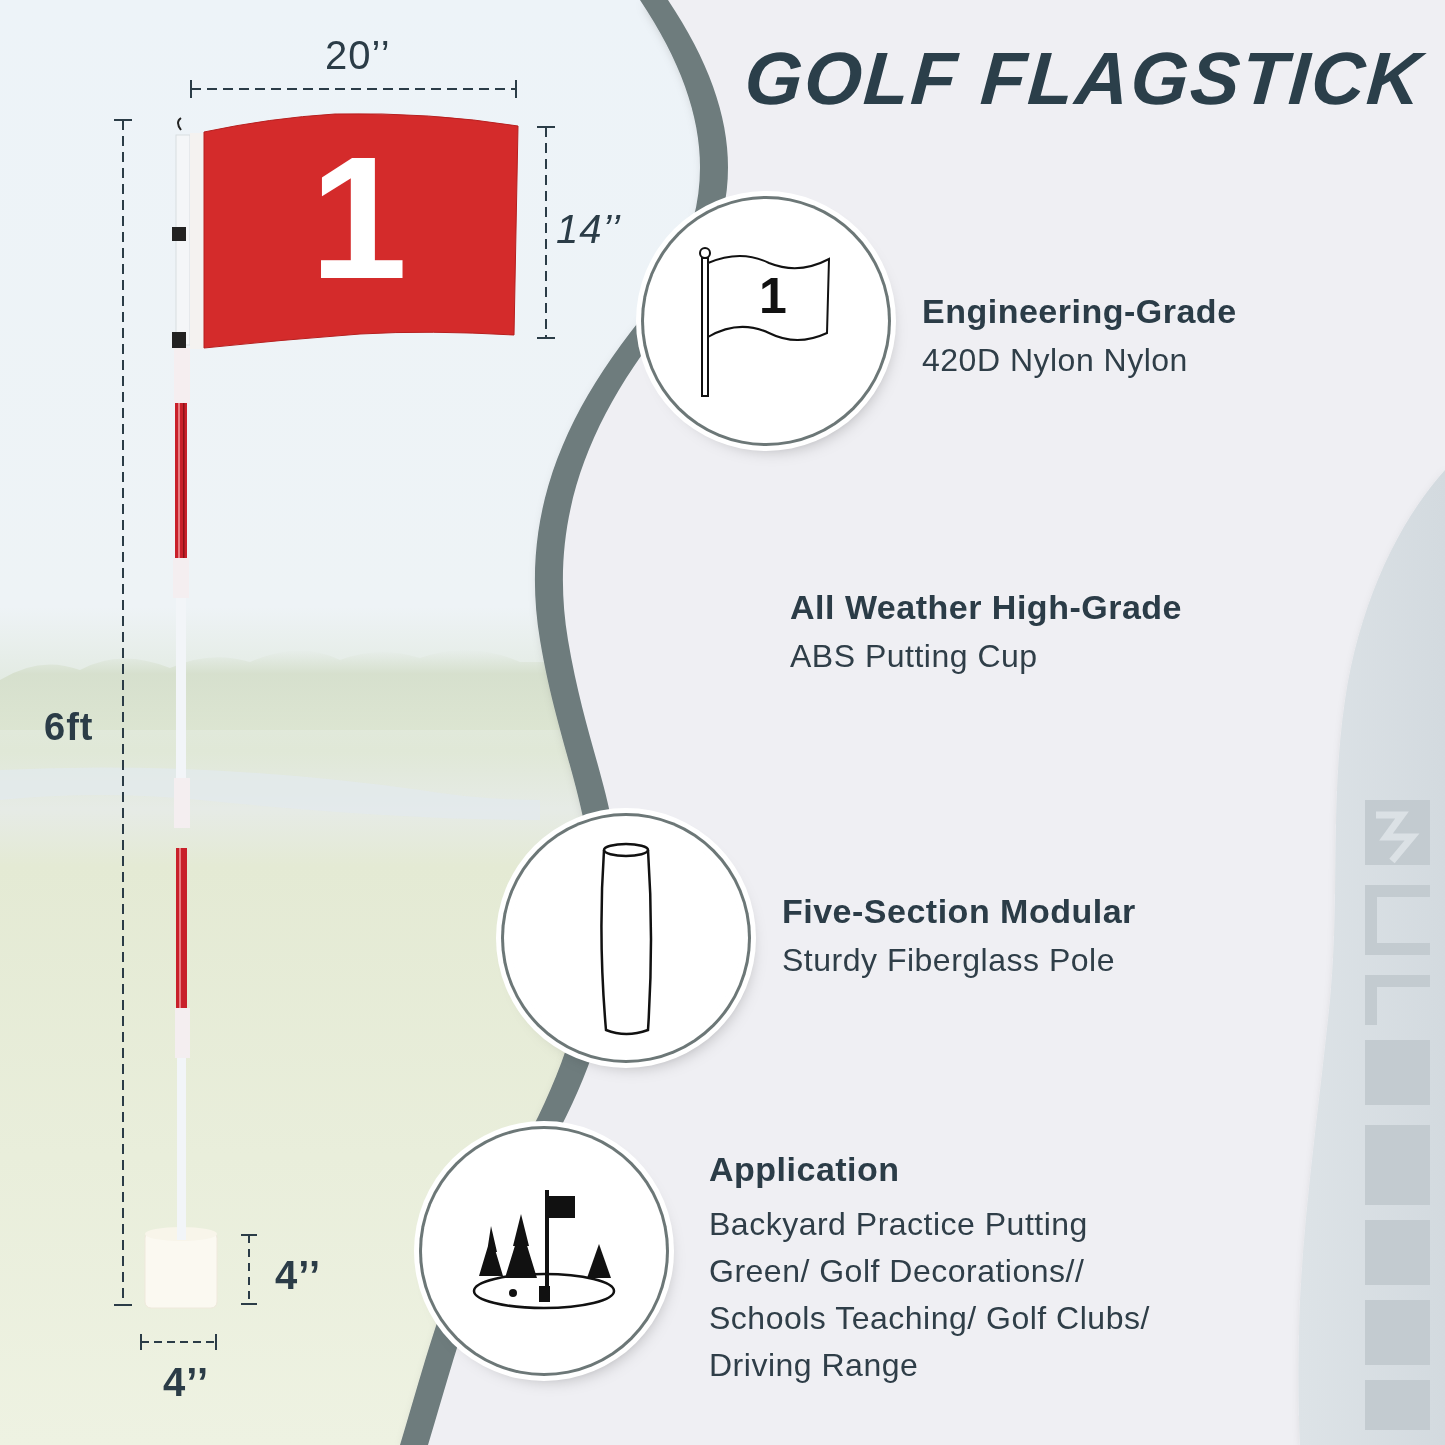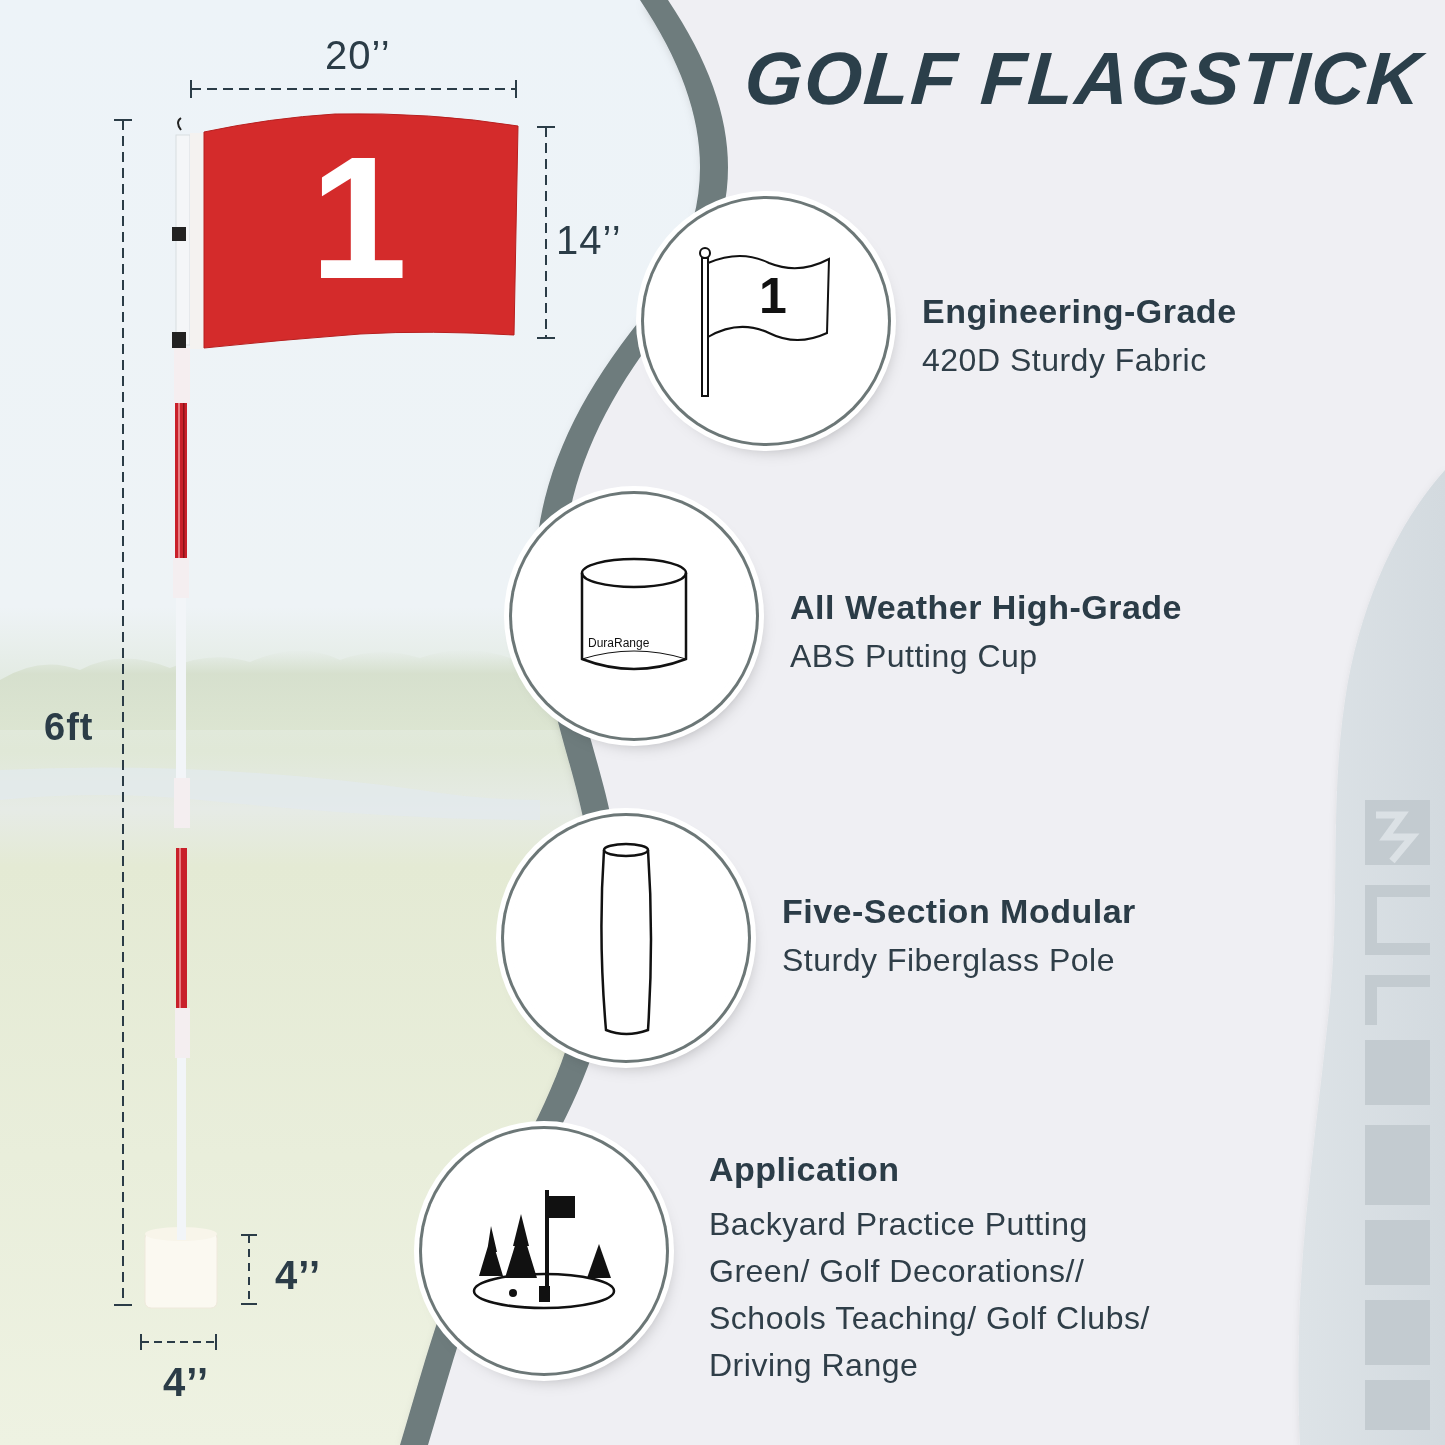--- a/index.html
+++ b/index.html
@@ -119,48 +119,40 @@
     <rect x="177" y="1180" width="9" height="60" fill="#f2f5f8"></rect>
 
     <rect x="190" y="133" width="14" height="216" fill="#f4f2f0"></rect>
     <path d="M204 132 Q270 118 335 114 Q430 112 518 126 L514 335 Q430 330 360 334 Q280 340 204 348 Z" fill="#d42b2b"></path>
     <path d="M204 132 Q270 118 335 114 Q430 112 518 126 L514 335 Q430 330 360 334 Q280 340 204 348 Z" fill="none" stroke="#b71f1f" stroke-width="1"></path>
   </svg>
 
   <div class="abs" style="left:310px;top:118px;font-size:175px;font-weight:bold;color:#ffffff;line-height:200px;font-family:'Liberation Sans',sans-serif;">1</div>
 
   <div class="dim-label" style="left:325px;top:33px;">20’’</div>
-  <div class="dim-label" style="left:556px;top:218px;">14’’</div>
+  <div class="dim-label" style="left:556px;top:207px;font-style:italic;">14’’</div>
   <div class="dim-label bold" style="left:44px;top:706px;font-size:38px;">6ft</div>
   <div class="dim-label bold" style="left:275px;top:1253px;">4’’</div>
   <div class="dim-label bold" style="left:163px;top:1360px;">4’’</div>
 
   <div class="title">GOLF FLAGSTICK</div>
 
   <div class="badge" style="left:650px;top:205px;">
     <svg width="150" height="160" viewBox="0 0 150 160">
       <circle cx="14" cy="12" r="5" fill="#fff" stroke="#111" stroke-width="2"></circle>
       <rect x="11" y="17" width="6" height="138" fill="#fff" stroke="#111" stroke-width="2"></rect>
       <path d="M17 22 Q50 8 78 22 Q108 34 138 18 L136 92 Q106 106 78 92 Q48 78 17 96 Z" fill="#fff" stroke="#111" stroke-width="2"></path>
       <text x="68" y="72" font-size="50" font-weight="bold" font-family="Liberation Sans, sans-serif" fill="#111">1</text>
     </svg>
   </div>
   <div class="feature" style="left:922px;top:292px;">
     <div class="heading">Engineering-Grade</div>
-    <div class="sub">420D Sturdy Fabric</div>
+    <div class="sub">420D Nylon Nylon</div>
   </div>
 
-  <div class="badge" style="left:518px;top:500px;">
-    <svg width="120" height="130" viewBox="0 0 120 130">
-      <ellipse cx="60" cy="22" rx="52" ry="14" fill="#fff" stroke="#111" stroke-width="2.5"></ellipse>
-      <path d="M8 22 L8 108 Q60 128 112 108 L112 22" fill="none" stroke="#111" stroke-width="2.5"></path>
-      <path d="M8 108 Q60 92 112 108" fill="none" stroke="#111" stroke-width="1"></path>
-      <text x="14" y="96" font-size="12" font-family="Liberation Sans, sans-serif" fill="#111">DuraRange</text>
-    </svg>
-  </div>
   <div class="feature" style="left:790px;top:588px;">
     <div class="heading">All Weather High-Grade</div>
     <div class="sub">ABS Putting Cup</div>
   </div>
 
   <div class="badge" style="left:510px;top:822px;">
     <svg width="80" height="200" viewBox="0 0 80 200">
       <ellipse cx="40" cy="12" rx="22" ry="6" fill="#fff" stroke="#111" stroke-width="2.5"></ellipse>
       <path d="M18 12 Q12 100 20 192 Q40 200 62 192 Q68 100 62 12" fill="none" stroke="#111" stroke-width="2.5"></path>
     </svg>

